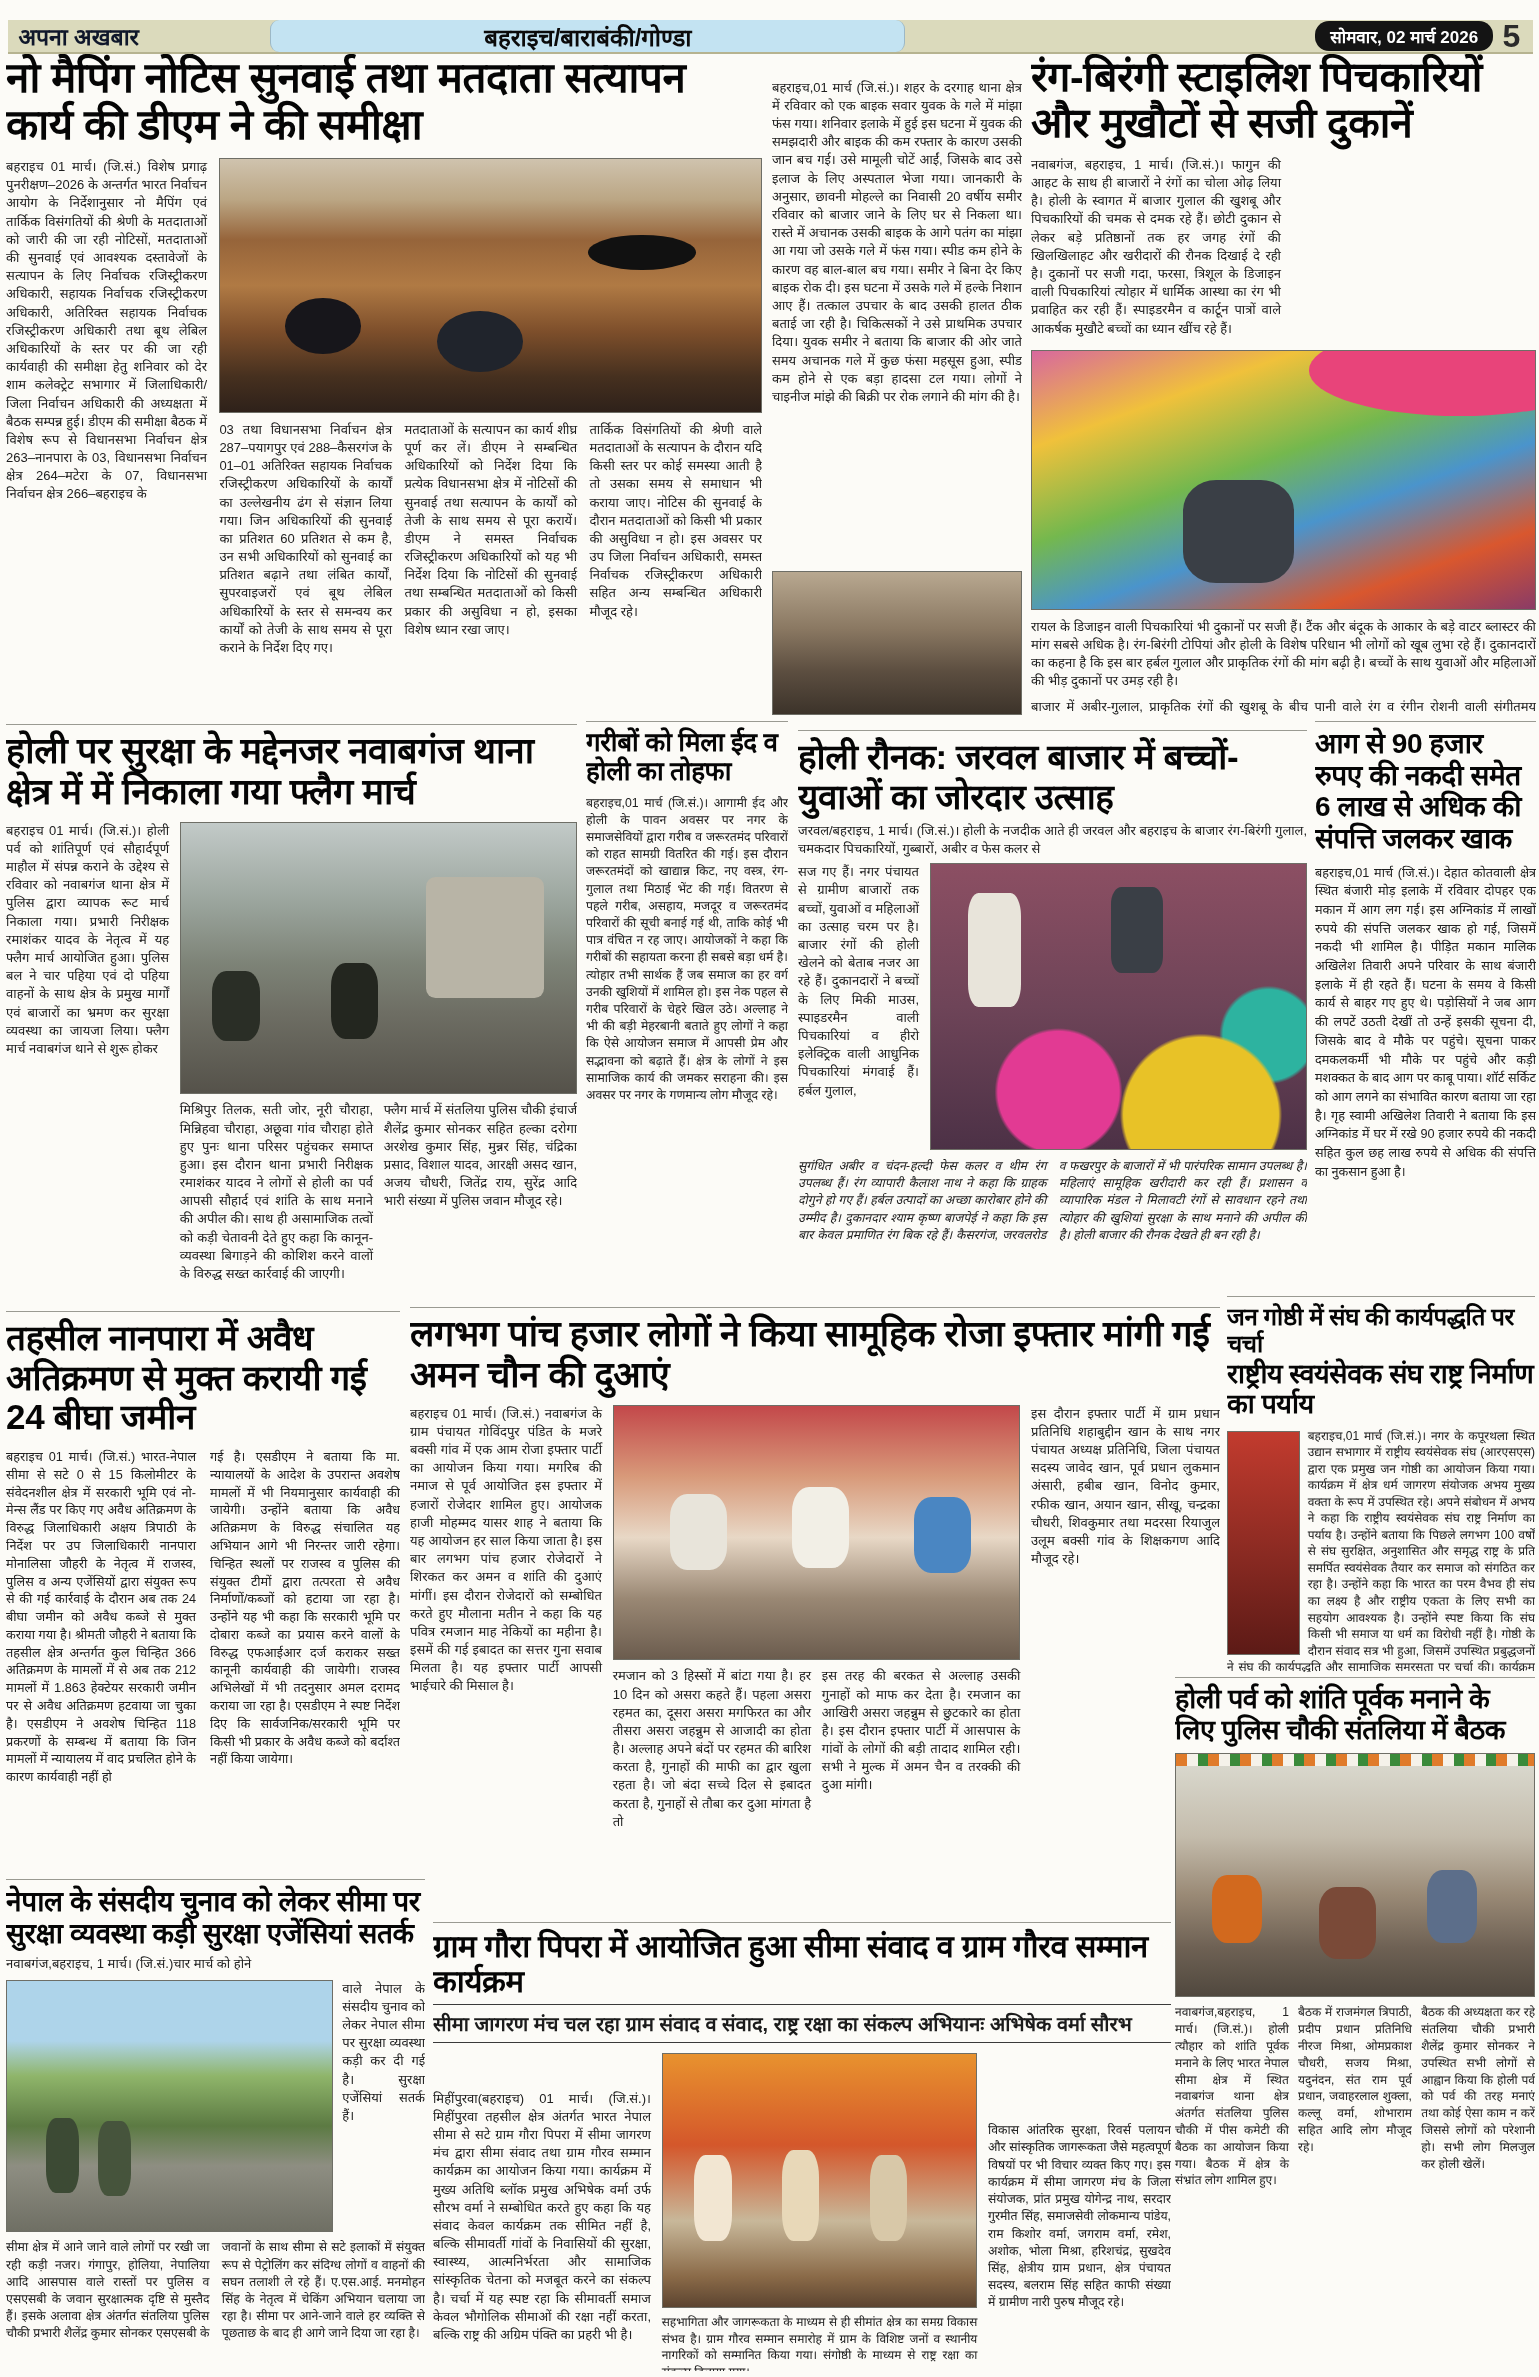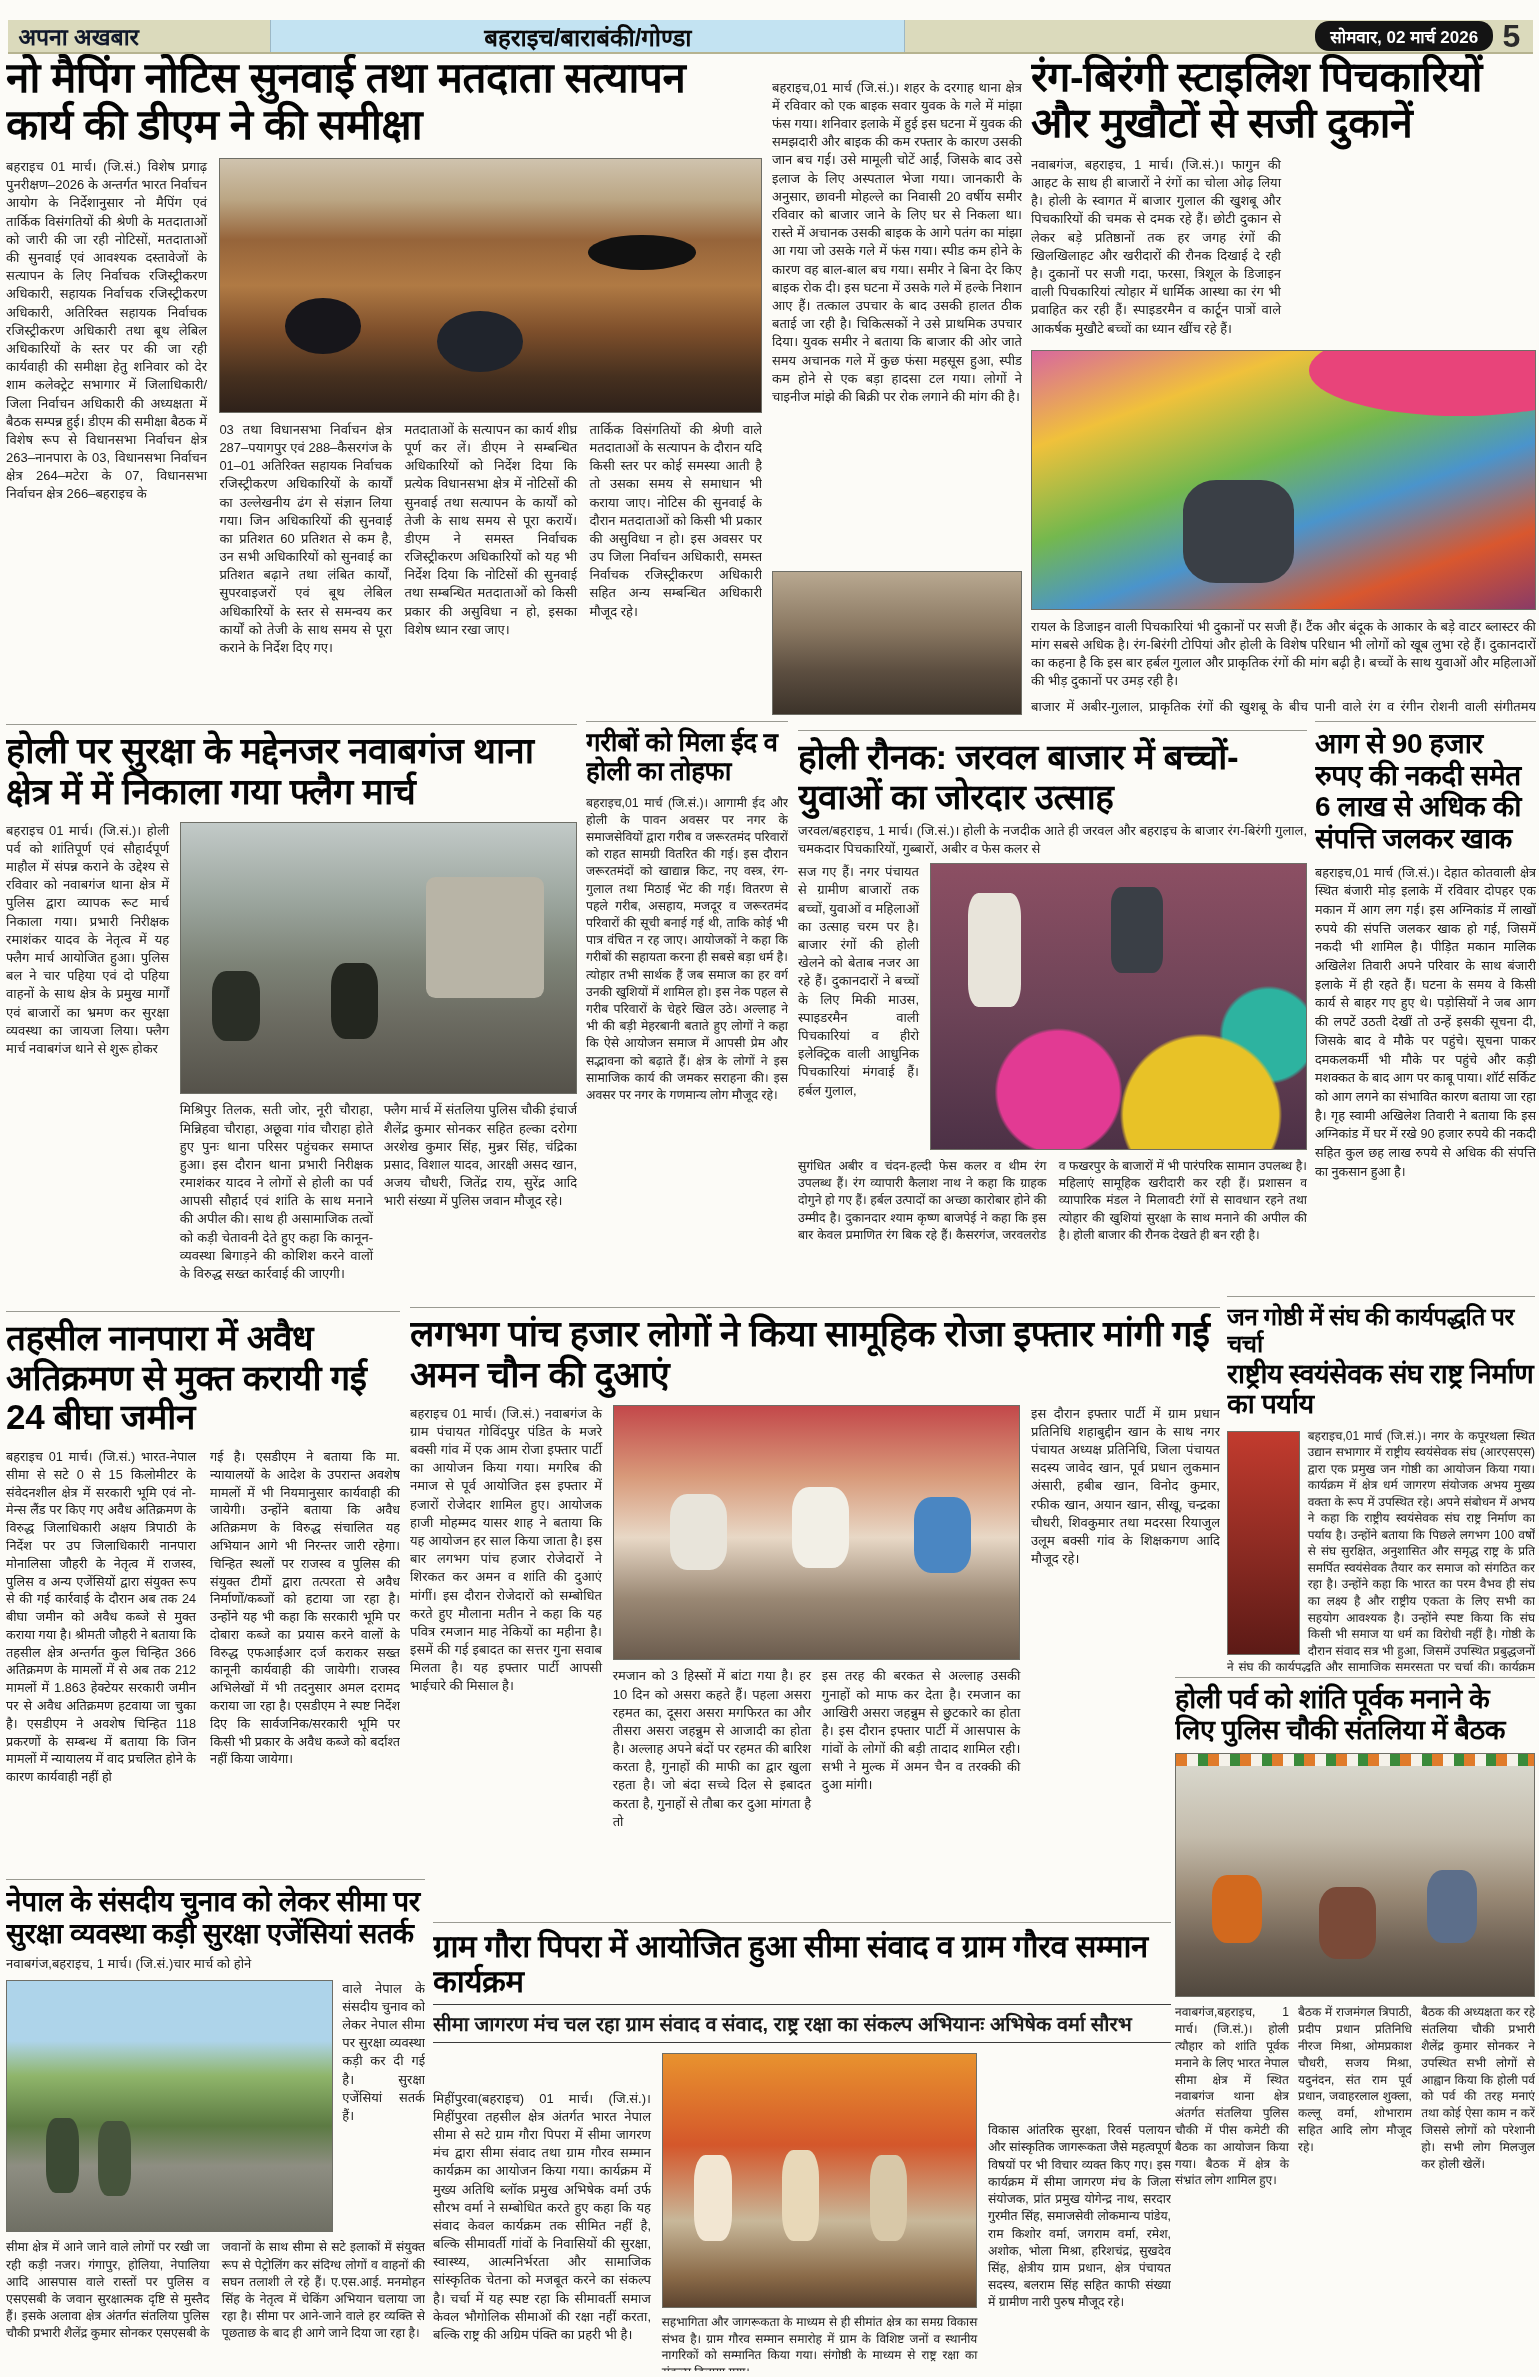--- a/index.html
+++ b/index.html
@@ -4,21 +4,21 @@
 <style>
   html,body{margin:0;padding:0;background:#e9e7de;}
   .page{position:relative;width:1540px;height:2377px;background:#fcfbf7;
         font-family:"Liberation Sans","DejaVu Sans",sans-serif;color:#1b1b1b;overflow:hidden;}
   
   .topbar{position:absolute;left:7.7px;top:20px;width:1525px;height:34px;background:#dbdabc;
           border-bottom:2.3px solid #b6b390;display:flex;align-items:center;box-sizing:border-box;}
   .brand{font-weight:bold;font-size:23px;color:#0f172a;padding-left:10.7px;width:252px;}
   .region{background:#c3e3f2;height:100%;display:flex;align-items:center;justify-content:center;
           font-weight:bold;font-size:24px;color:#0b0b0b;width:635px;
-          border-left:1.5px solid #9cb8c6;border-right:1.5px solid #9cb8c6;box-sizing:border-box;}
+          border-left:1.5px solid #9cb8c6;border-right:1.5px solid #9cb8c6;box-sizing:border-box;border-radius:9px;}
   .spacer{flex:1}
   .datepill{background:#141414;color:#fff;font-weight:bold;font-size:17px;border-radius:14px;
             padding:3.8px 15.3px;margin-right:9.2px;white-space:nowrap;}
   .pageno{font-size:32px;font-weight:bold;color:#2b2b2b;margin-right:12.3px;}
   
   .art{position:absolute;overflow:hidden;box-sizing:border-box;}
   .sep{border-top:0.8px solid #9a9a92;padding-top:6.1px;}
   .hl{font-weight:800;color:#050505;line-height:1.13;letter-spacing:-0.4px;}
   .bd{font-size:13px;line-height:1.4;text-align:justify;color:#202020;}
   .ph{border:0.8px solid #6e6e66;position:relative;overflow:hidden;flex:none;}
@@ -63,21 +63,21 @@
   #artF{left:798px;top:730px;width:509px;height:571px;}
   #artF .hl{font-size:35px;}
   .F-intro{margin-top:6.1px;}
   .F-mid{display:flex;gap:10.7px;margin-top:4.6px;}
   .F-c1{width:121px;flex:none;}
   .ph-powder{flex:1;height:285px;background:
      radial-gradient(circle at 72% 88%, #e8c227 0 21%, rgba(0,0,0,0) 22%),
      radial-gradient(circle at 34% 80%, #e23a93 0 18%, rgba(0,0,0,0) 19%),
      radial-gradient(circle at 90% 60%, #2db3a0 0 12%, rgba(0,0,0,0) 13%),
      linear-gradient(180deg,#8c4f63 0%,#6e4458 50%,#4c3146 100%);}
-  .F-c2{margin-top:7.7px;columns:2;column-gap:12.3px;font-size:12.3px;}
+  .F-c2{margin-top:7.7px;columns:2;column-gap:12.3px;font-size:12.3px;font-style:italic;}
   
   #artG{left:1315px;top:721px;width:221px;height:948px;}
   #artG .hl{font-size:28px;}
   .G-bd{margin-top:9.2px;font-size:12.7px;line-height:1.47;}
   
   #artH{left:6.1px;top:1311px;width:394px;height:560px;}
   #artH .hl{font-size:35px;}
   .H-bd{columns:2;column-gap:14px;margin-top:12.3px;font-size:12.7px;}
   
   #artI{left:410px;top:1307px;width:810px;height:610px;}

